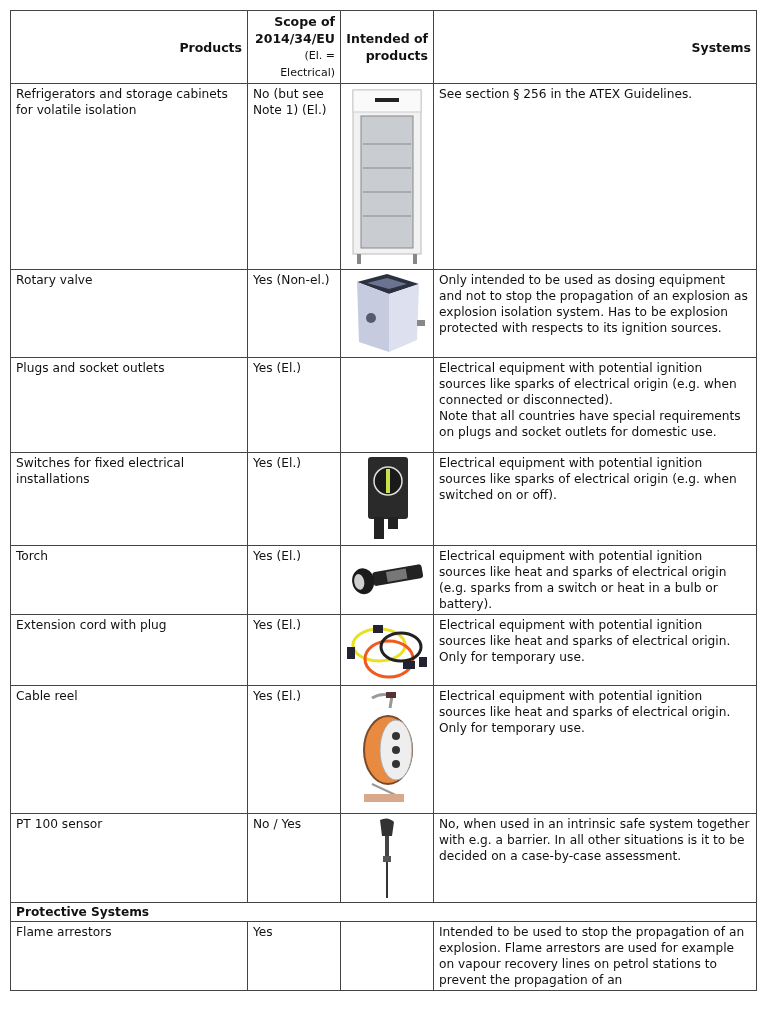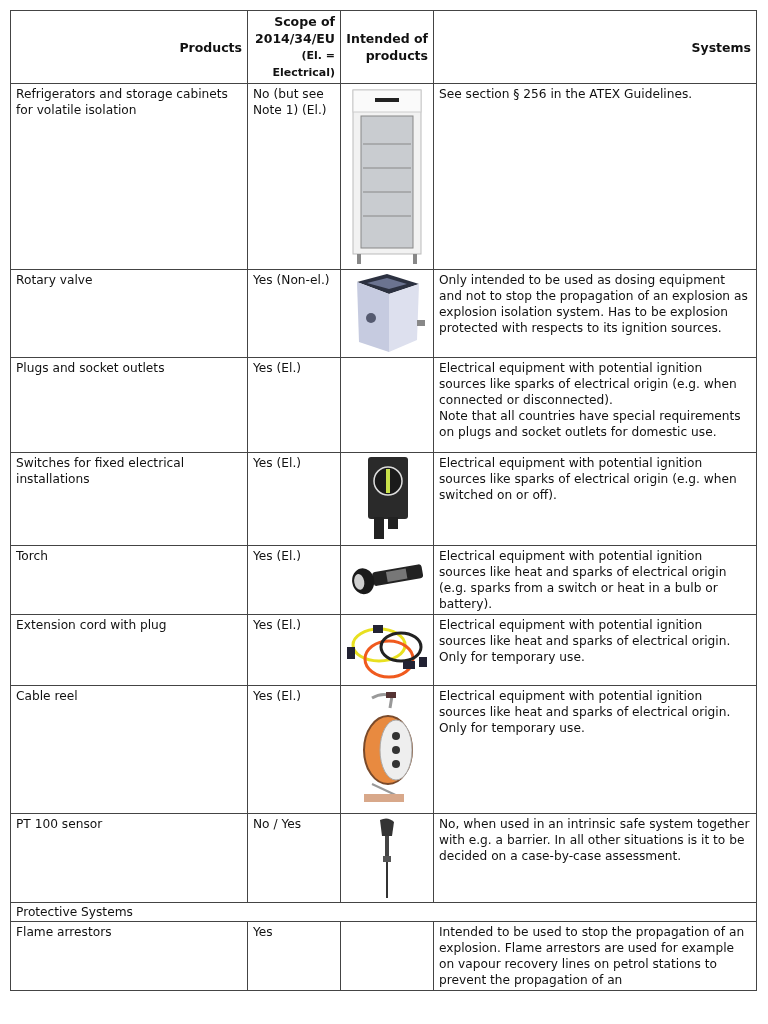--- a/index.html
+++ b/index.html
@@ -2,23 +2,23 @@
 <html><head>
 <meta charset="utf-8">
 <style>
   html, body { margin: 0; padding: 0; background: #ffffff; }
   body { width: 768px; height: 1024px; position: relative; overflow: hidden;
          font-family: "DejaVu Sans", sans-serif; color: #111; }
   table { position: absolute; left: 10px; top: 10px; width: 747px;
           border-collapse: collapse; table-layout: fixed; font-size: 12.2px; line-height: 16px; }
   td, th { border: 1.2px solid #444; vertical-align: top; padding: 2px 5px; }
   th { font-weight: bold; text-align: right; vertical-align: middle; font-size: 12.5px; line-height: 17px; }
-  th .sub { display: block; font-weight: bold; font-size: 11px; }
+  th .sub { display: block; font-weight: normal; font-size: 11px; }
   td.img { text-align: center; padding: 2px 0; vertical-align: top; }
-  td.section { font-weight: normal; padding: 1px 5px; }
+  td.section { font-weight: bold; padding: 1px 5px; }
   .c1 { width: 237px; } .c2 { width: 93px; } .c3 { width: 93px; } .c4 { width: auto; }
   svg { display: block; margin: 0 auto; }
 </style>
 </head>
 <body>
 
 <table>
   <colgroup>
       <col class="c1">
       <col class="c2">

